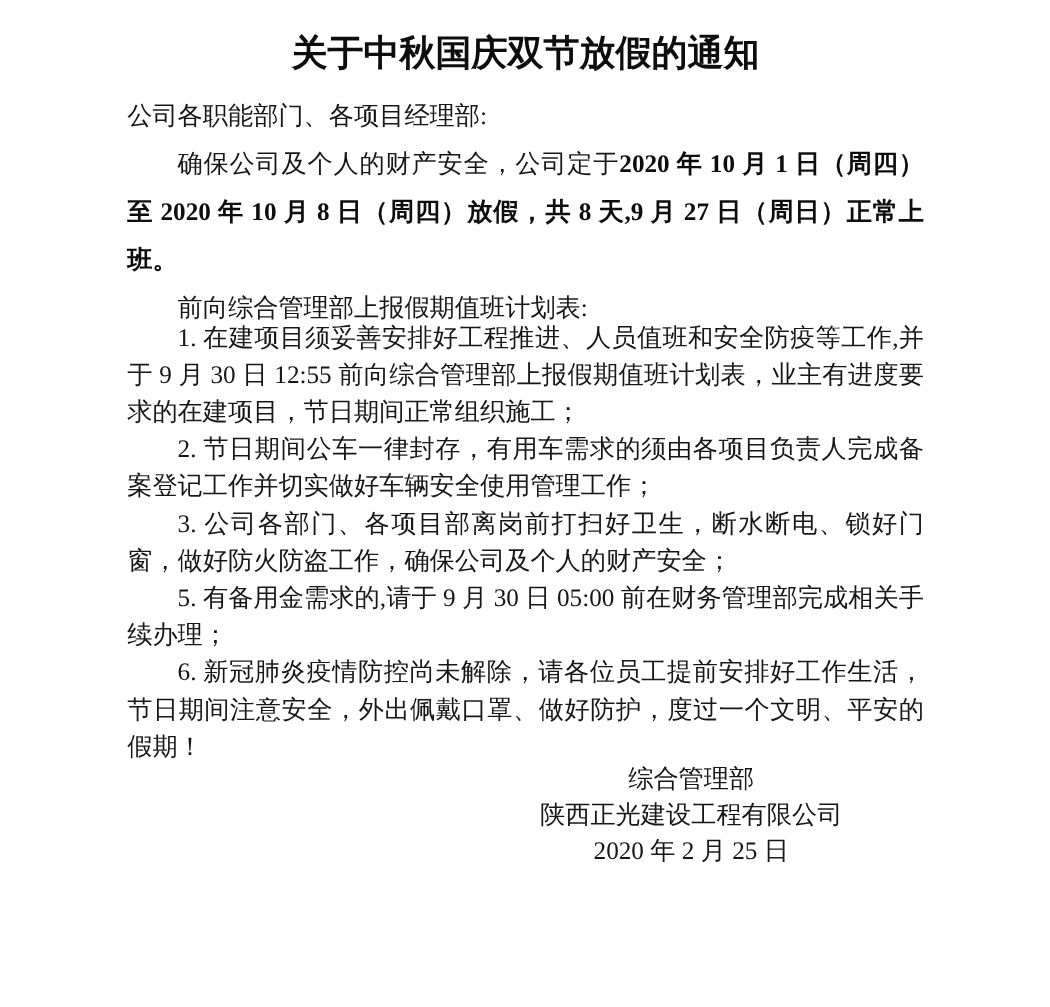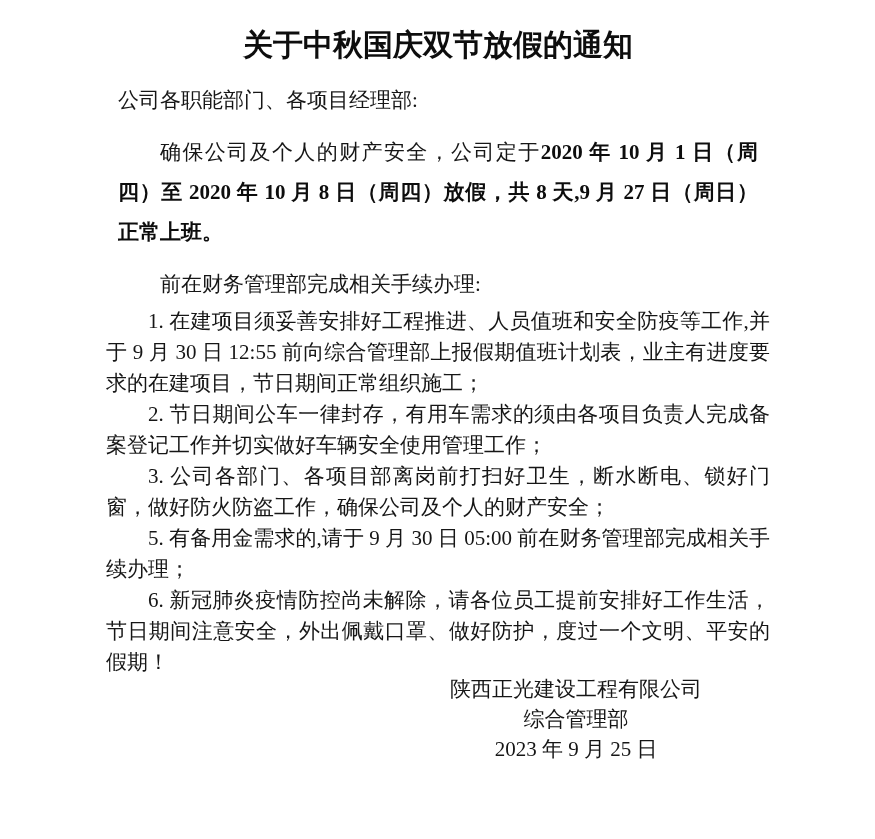--- a/index.html
+++ b/index.html
@@ -26,21 +26,21 @@
     text-align: center;
     letter-spacing: 0px;
     color: #0d0d0d;
   }
   .section-a {
     margin-top: 8px;
     font-size: 21px;
     line-height: 40px;
   }
   .section-a p {
-    margin: 12px;
+    margin: 0;
     text-align: justify;
   }
   .salutation {
     text-indent: 0;
   }
   .indent {
     text-indent: 42px;
   }
   .bold-range {
     font-weight: bold;
@@ -73,30 +73,30 @@
 
 <div class="page">
 
   <h1 class="doc-title">关于中秋国庆双节放假的通知</h1>
 
   <div class="section-a">
     <p class="salutation">公司各职能部门、各项目经理部:</p>
 
     <p class="indent"><span>确保公司及个人的财产安全，公司定于</span><span class="bold-range">2020 年 10 月 1 日（周四）至 2020 年 10 月 8 日（周四）放假，共 8 天,9 月 27 日（周日）正常上班。</span></p>
 
-    <p class="indent">前在财务管理部完成相关手续办理:</p>
+    <p class="indent">前向综合管理部上报假期值班计划表:</p>
   </div>
 
   <div class="section-b">
     <p>1. 在建项目须妥善安排好工程推进、人员值班和安全防疫等工作,并于 9 月 30 日 12:55 前向综合管理部上报假期值班计划表，业主有进度要求的在建项目，节日期间正常组织施工；</p>
     <p>2. 节日期间公车一律封存，有用车需求的须由各项目负责人完成备案登记工作并切实做好车辆安全使用管理工作；</p>
     <p>3. 公司各部门、各项目部离岗前打扫好卫生，断水断电、锁好门窗，做好防火防盗工作，确保公司及个人的财产安全；</p>
     <p>5. 有备用金需求的,请于 9 月 30 日 05:00 前在财务管理部完成相关手续办理；</p>
     <p>6. 新冠肺炎疫情防控尚未解除，请各位员工提前安排好工作生活，节日期间注意安全，外出佩戴口罩、做好防护，度过一个文明、平安的假期！</p>
 
     <div class="signature">
+      <div>综合管理部</div>
       <div>陕西正光建设工程有限公司</div>
-      <div>综合管理部</div>
-      <div>2023 年 9 月 25 日</div>
+      <div>2020 年 2 月 25 日</div>
     </div>
   </div>
 
 </div>
 
 </body></html>

